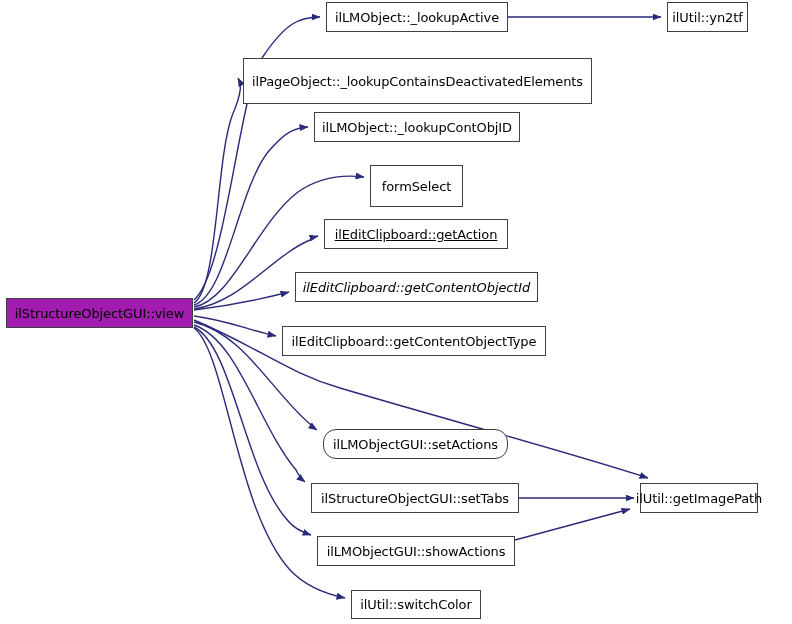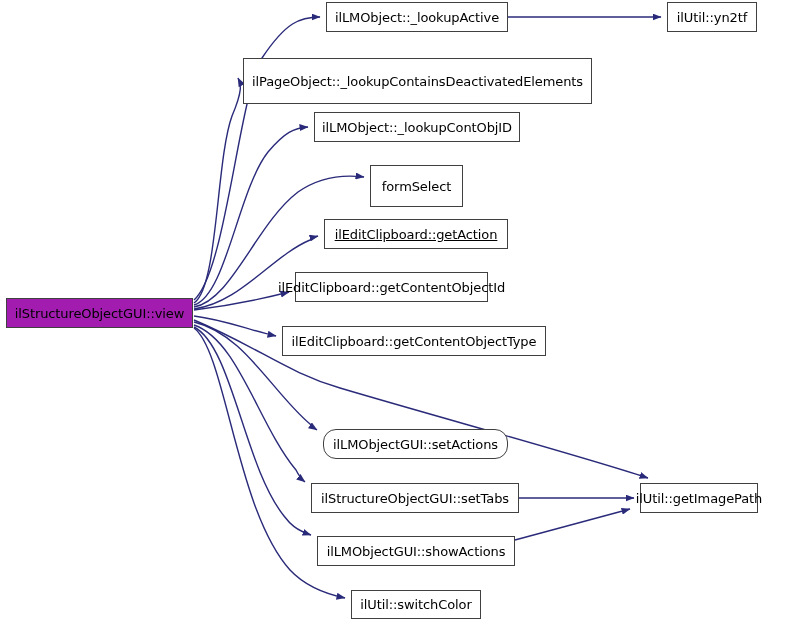--- a/index.html
+++ b/index.html
@@ -82,38 +82,38 @@
       </div>
       <div class="node" style="left: 314px; top: 112px; width: 206px; height: 30px;">
         <span>ilLMObject::_lookupContObjID</span>
       </div>
       <div class="node" style="left: 370px; top: 165px; width: 93px; height: 42px;">
         <span>formSelect</span>
       </div>
       <div class="node" style="left: 324px; top: 219px; width: 184px; height: 30px; text-decoration: underline;">
         <span>ilEditClipboard::getAction</span>
       </div>
-      <div class="node" style="left: 295px; top: 272px; width: 193px; height: 30px;">
+      <div class="node" style="left: 295px; top: 272px; width: 243px; height: 30px; font-style: italic;">
         <span>ilEditClipboard::getContentObjectId</span>
       </div>
       <div class="node" style="left: 282px; top: 326px; width: 264px; height: 30px;">
         <span>ilEditClipboard::getContentObjectType</span>
       </div>
       <div class="node" style="left: 323px; top: 429px; width: 185px; height: 30px; border-radius: 13px;">
         <span>ilLMObjectGUI::setActions</span>
       </div>
       <div class="node" style="left: 311px; top: 483px; width: 208px; height: 30px;">
         <span>ilStructureObjectGUI::setTabs</span>
       </div>
       <div class="node" style="left: 317px; top: 536px; width: 198px; height: 30px;">
         <span>ilLMObjectGUI::showActions</span>
       </div>
       <div class="node" style="left: 351px; top: 590px; width: 130px; height: 29px;">
         <span>ilUtil::switchColor</span>
       </div>
-      <div class="node" style="left: 667px; top: 2px; width: 90px; height: 30px;">
+      <div class="node" style="left: 667px; top: 2px; width: 81px; height: 30px;">
         <span>ilUtil::yn2tf</span>
       </div>
       <div class="node" style="left: 640px; top: 483px; width: 118px; height: 30px;">
         <span>ilUtil::getImagePath</span>
       </div>
     </div>
 </div>
 
 </body></html>

